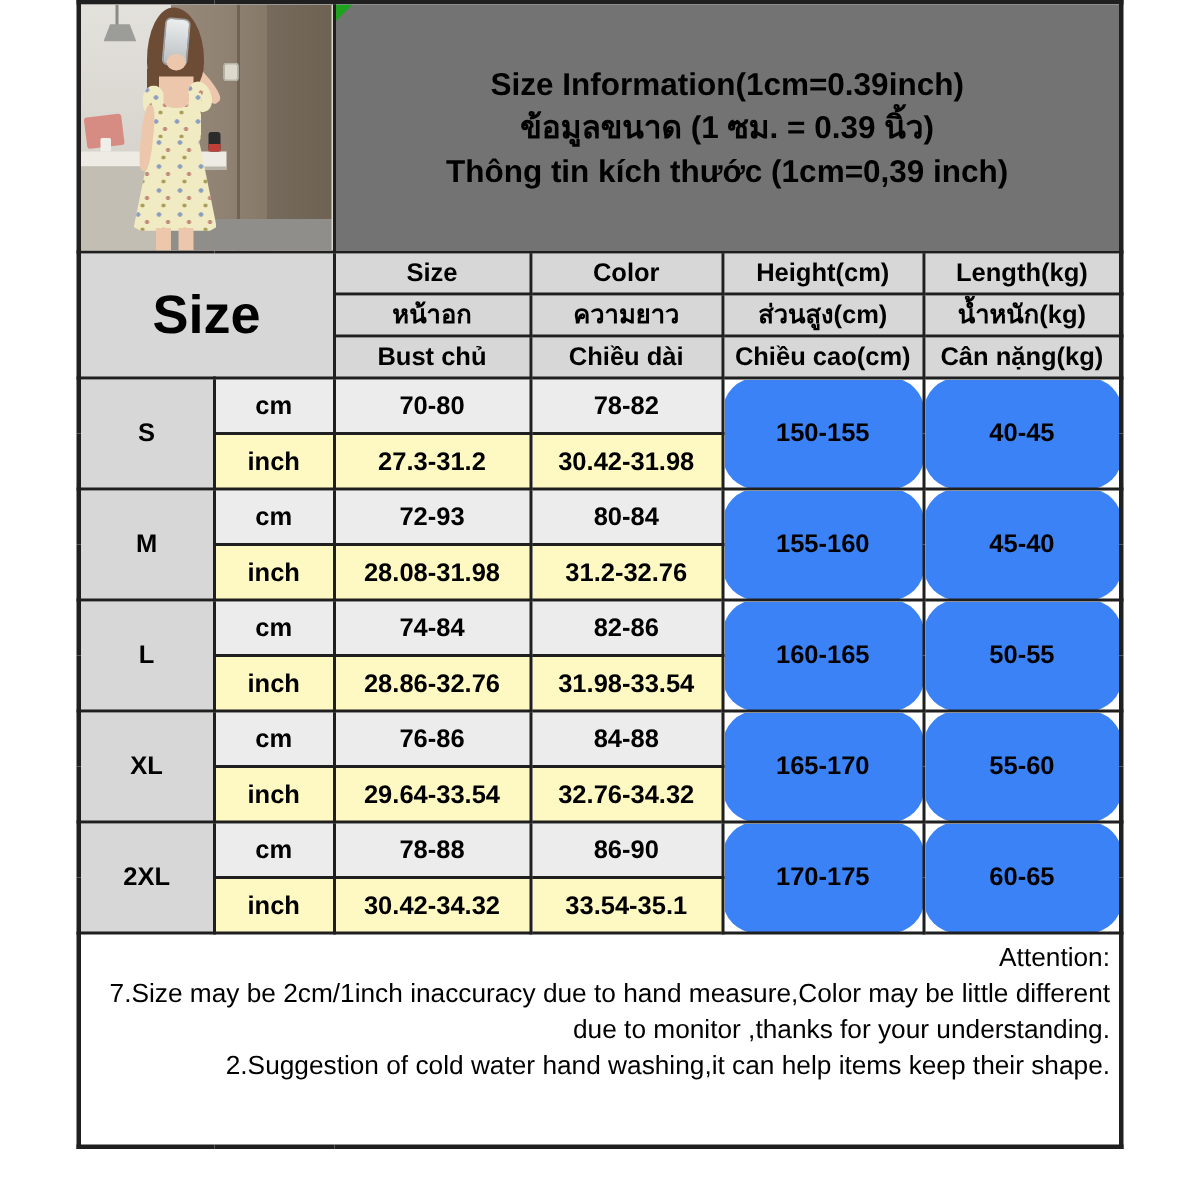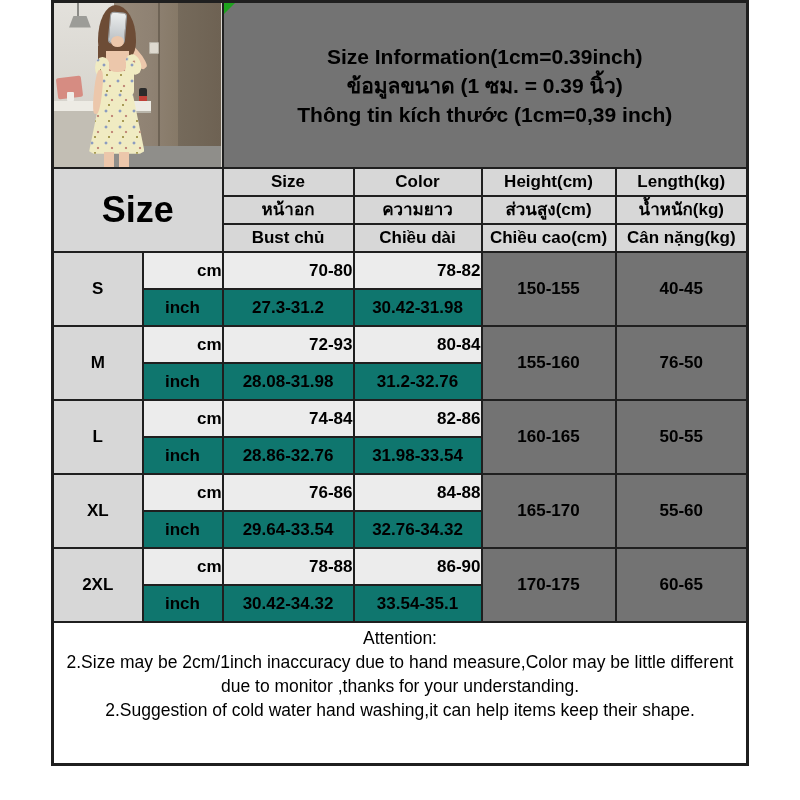--- a/index.html
+++ b/index.html
@@ -24,26 +24,26 @@
 
   .title-cell{ background:#737373; position:relative; }
   .title-cell .tline{ font-size:21px; font-weight:bold; line-height:29px; }
   .corner-marker{
     position:absolute; top:0; left:0; width:0; height:0;
     border-top:11px solid #1ea31e; border-right:11px solid transparent;
   }
 
   th.size-corner{ background:#d7d7d7; font-size:36px; }
   th.col-head, th.size-label{ background:#d7d7d7; }
-  td.cm-bg{ background:#ececec;text-align:right; }
-  td.inch-bg{ background:#0f766e; }
-  td.merged{ background:#737373; }
+  td.cm-bg{ background:#ececec; }
+  td.inch-bg{ background:#fef9c3; }
+  td.merged{ background:#3b82f6;border-radius:22px; }
 
   td.attention{
-    background:#ffffff; text-align:center; vertical-align:top;
+    background:#ffffff; text-align:right; vertical-align:top;
     font-weight:normal; font-size:17.5px; line-height:24px; padding:3px 6px;margin-left:33px;
   }
 
   
   .photo-cell{ background:#ddd9d2; }
   .photo{ position:relative; width:100%; height:164px; overflow:hidden; background:#d9d6cf; }
   .photo *{ position:absolute; }
   .ph-wall-left{ left:0; top:0; width:38%; height:100%;
     background:linear-gradient(#e3e1dc,#cfccc4); }
   .ph-lamp-stem{ left:14%; top:0; width:2px; height:9%; background:#8a8a86; }
@@ -186,21 +186,21 @@
     <td class="inch-bg">27.3-31.2</td>
     <td class="inch-bg">30.42-31.98</td>
   </tr>
 
   <tr class="r-data">
     <th class="size-label" rowspan="2">M</th>
     <td class="cm-bg">cm</td>
     <td class="cm-bg">72-93</td>
     <td class="cm-bg">80-84</td>
     <td class="merged" rowspan="2">155-160</td>
-    <td class="merged" rowspan="2">76-50</td>
+    <td class="merged" rowspan="2">45-40</td>
   </tr>
   <tr class="r-data">
     <td class="inch-bg">inch</td>
     <td class="inch-bg">28.08-31.98</td>
     <td class="inch-bg">31.2-32.76</td>
   </tr>
 
   <tr class="r-data">
     <th class="size-label" rowspan="2">L</th>
     <td class="cm-bg">cm</td>
@@ -239,18 +239,18 @@
   </tr>
   <tr class="r-data">
     <td class="inch-bg">inch</td>
     <td class="inch-bg">30.42-34.32</td>
     <td class="inch-bg">33.54-35.1</td>
   </tr>
 
   <tr class="r-notes">
     <td class="attention" colspan="6">
       <div>Attention:</div>
-      <div>2.Size may be 2cm/1inch inaccuracy due to hand measure,Color may be little different due to monitor ,thanks for your understanding.</div>
+      <div>7.Size may be 2cm/1inch inaccuracy due to hand measure,Color may be little different due to monitor ,thanks for your understanding.</div>
       <div>2.Suggestion of cold water hand washing,it can help items keep their shape.</div>
     </td>
   </tr>
 </tbody>
   </table>
 
 </body></html>

